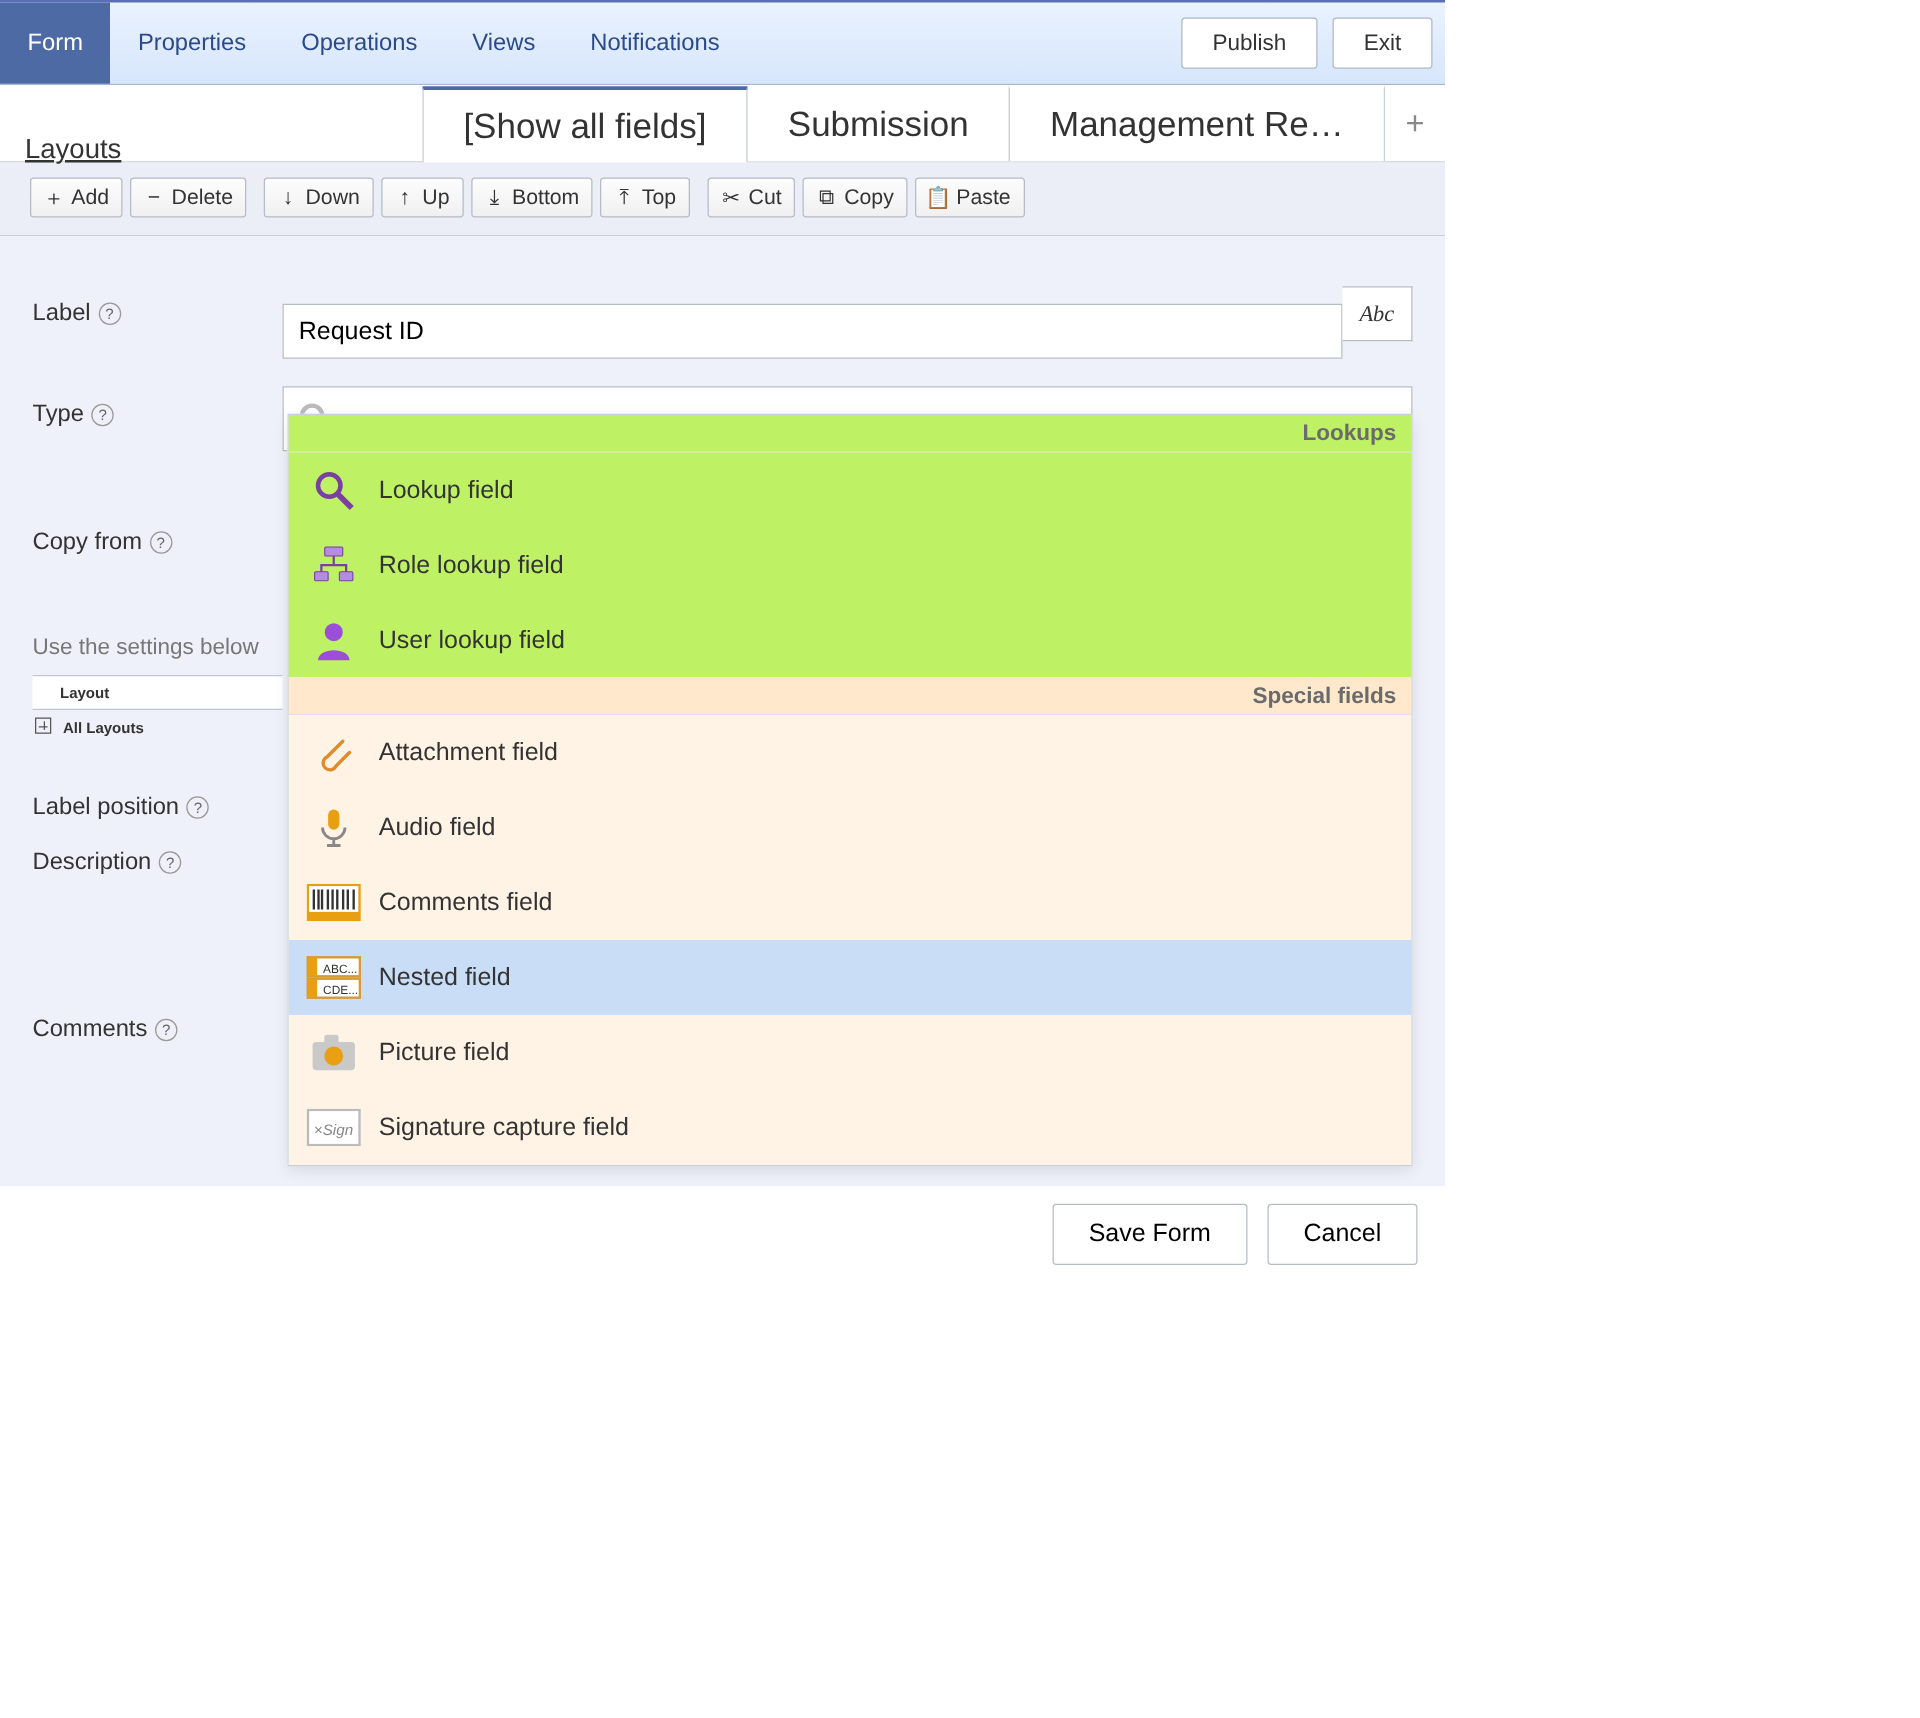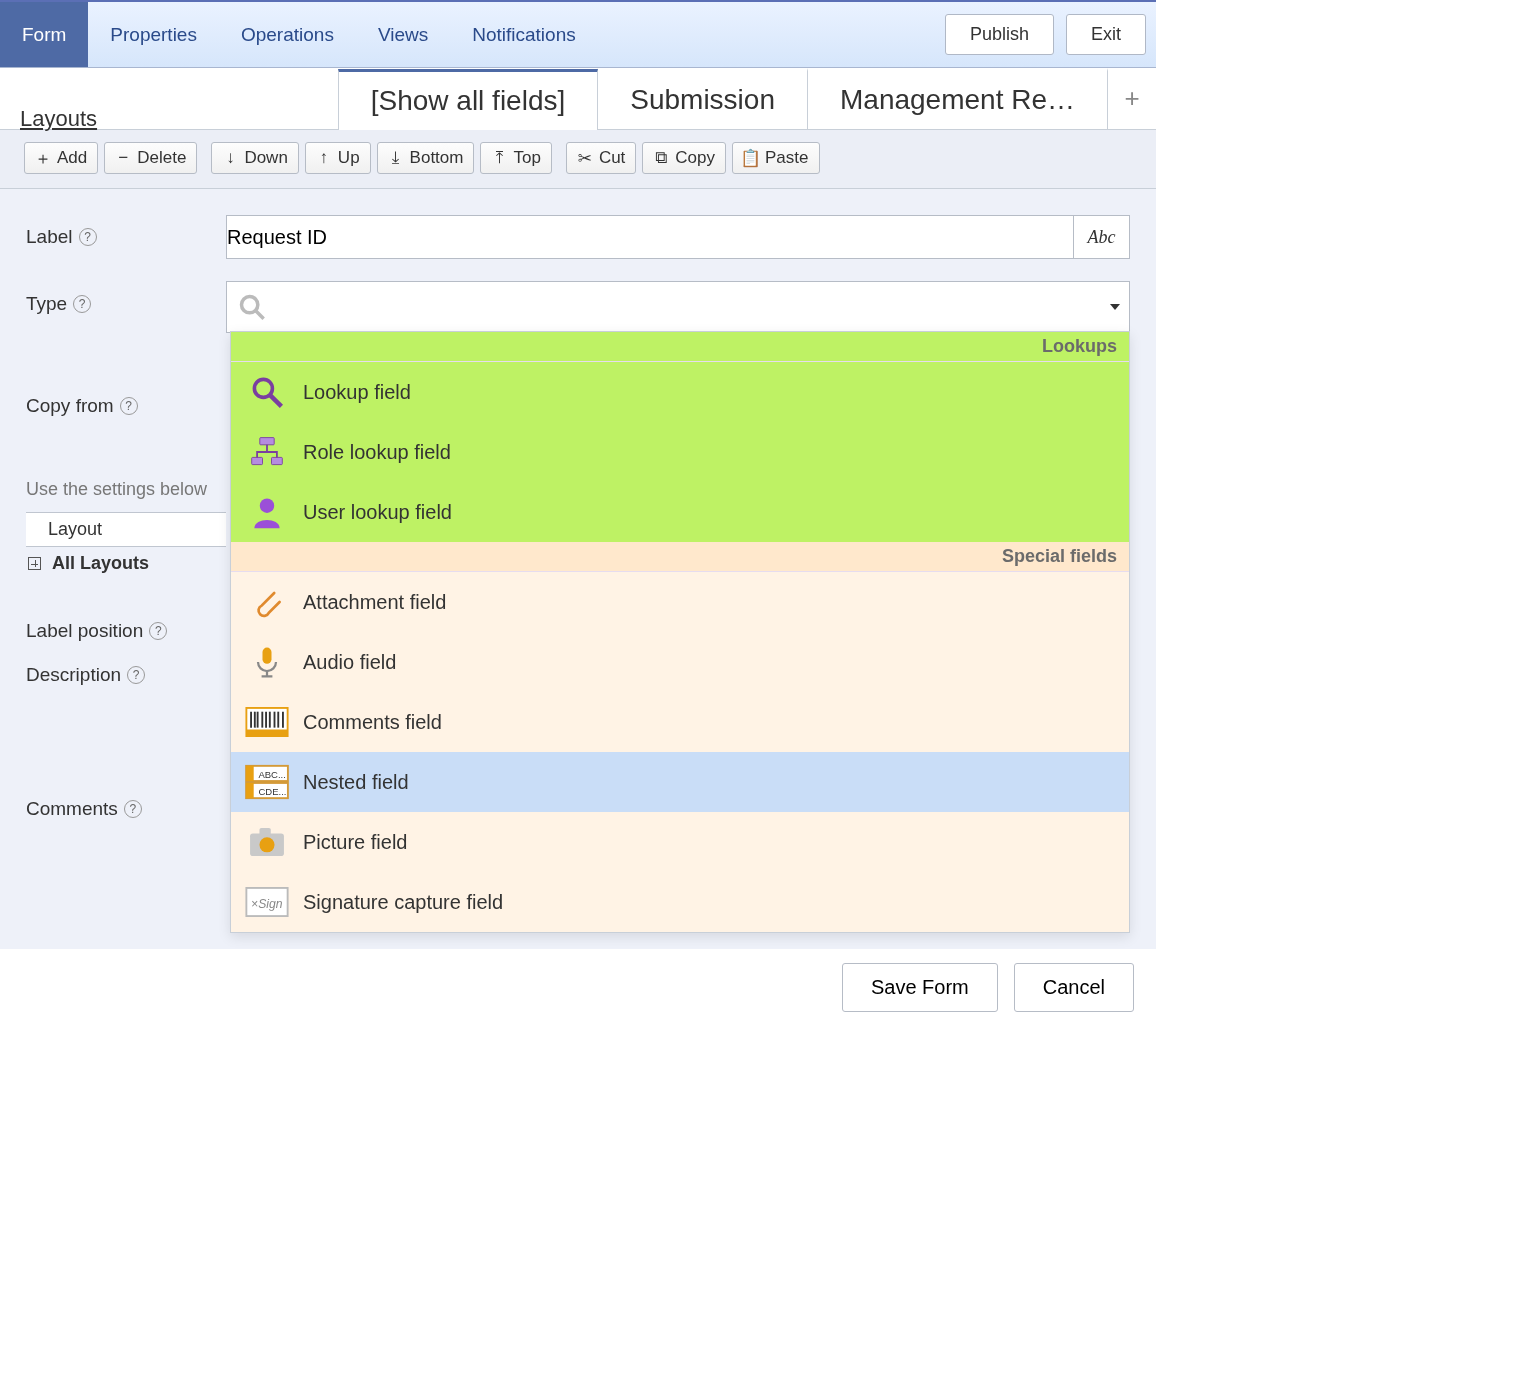--- a/index.html
+++ b/index.html
@@ -26,30 +26,30 @@
   .toolbar { display: flex; align-items: center; gap: 14px; padding: 12px 24px 14px; background: #ebeef6; border-bottom: 1px solid #c8cfd8; }
   .tool-group { display: flex; gap: 6px; }
   .tool-btn { display: flex; align-items: center; gap: 6px; background: linear-gradient(#fdfdfd,#f0f0f0); border: 1px solid #b6bcc6; border-radius: 3px; padding: 4px 10px; font-size: 17px; color: #333; cursor: pointer; height: 32px; }
   .tool-icon { width: 16px; height: 16px; display:inline-flex; align-items:center; justify-content:center; }
 
   
   .form-body { display: flex; flex-direction: column; padding: 26px 26px 10px; background: #eef1f9; position: relative; min-height: 760px; }
   .form-row { display: flex; align-items: center; margin-bottom: 22px; }
   .form-label { width: 200px; font-size: 19px; color: #333; display: flex; align-items: center; gap: 6px; flex-shrink:0; }
   .help-icon { display:inline-flex; width:18px; height:18px; border:1px solid #999; border-radius:50%; align-items:center; justify-content:center; font-size:12px; color:#666; }
-  .text-input { flex: 1; height: 44px; border: 1px solid #b6bcc6; padding: 6px 0; font-size: 20px; background:#fff; }
+  .text-input { flex: 1; height: 44px; border: 1px solid #b6bcc6; padding: 6px 12px; font-size: 20px; background:#fff;margin-top:28px; }
   .abc-btn { width:56px; height:44px; border:1px solid #b6bcc6; border-left:none; display:flex; align-items:center; justify-content:center; font-style:italic; font-family: "Comic Sans MS", cursive; font-size:18px; background:#fff; cursor:pointer; }
 
   .type-combo-wrap { flex:1; position:relative; }
   .type-search { width:100%; height:52px; border:1px solid #b6bcc6; background:#fff; padding-left:52px; font-size:20px; }
   .search-icn { position:absolute; left:12px; top:50%; transform:translateY(-50%); width:28px; height:28px; }
   .dd-caret { position:absolute; right:10px; top:50%; transform:translateY(-50%); border-left:5px solid transparent; border-right:5px solid transparent; border-top:6px solid #333; }
 
   .settings-note { font-size:18px; color:#777; margin: 40px 0 12px; }
-  .layout-tree { font-size:18px; }
+  .layout-tree { font-size:12px;font-weight:bold; }
   .layout-tree .tree-header { padding: 6px 2px 6px 22px; border-top:1px solid #c0c6d0; border-bottom:1px solid #c0c6d0; background:#fff; }
   .layout-tree .tree-row { padding: 6px 2px; }
   .plus-sq { display:inline-block; width:13px; height:13px; border:1px solid #555; position:relative; margin-right:6px; vertical-align: -1px; }
   .plus-sq::before { content:""; position:absolute; left:2px; right:2px; top:50%; height:1px; background:#555; }
   .plus-sq::after { content:""; position:absolute; top:2px; bottom:2px; left:50%; width:1px; background:#555; }
 
   
   .dd-panel { position:absolute; left:230px; right:26px; top:142px; background:#fff; border:1px solid #c8cfd8; box-shadow: 0 4px 12px rgba(0,0,0,0.1); z-index: 5; }
   .dd-section-hdr { font-weight:bold; color:#6b6b6b; text-align:right; padding:4px 12px; border-bottom:1px solid #e6dcef;}
   .dd-sec-lookups { background:#bef264; }

